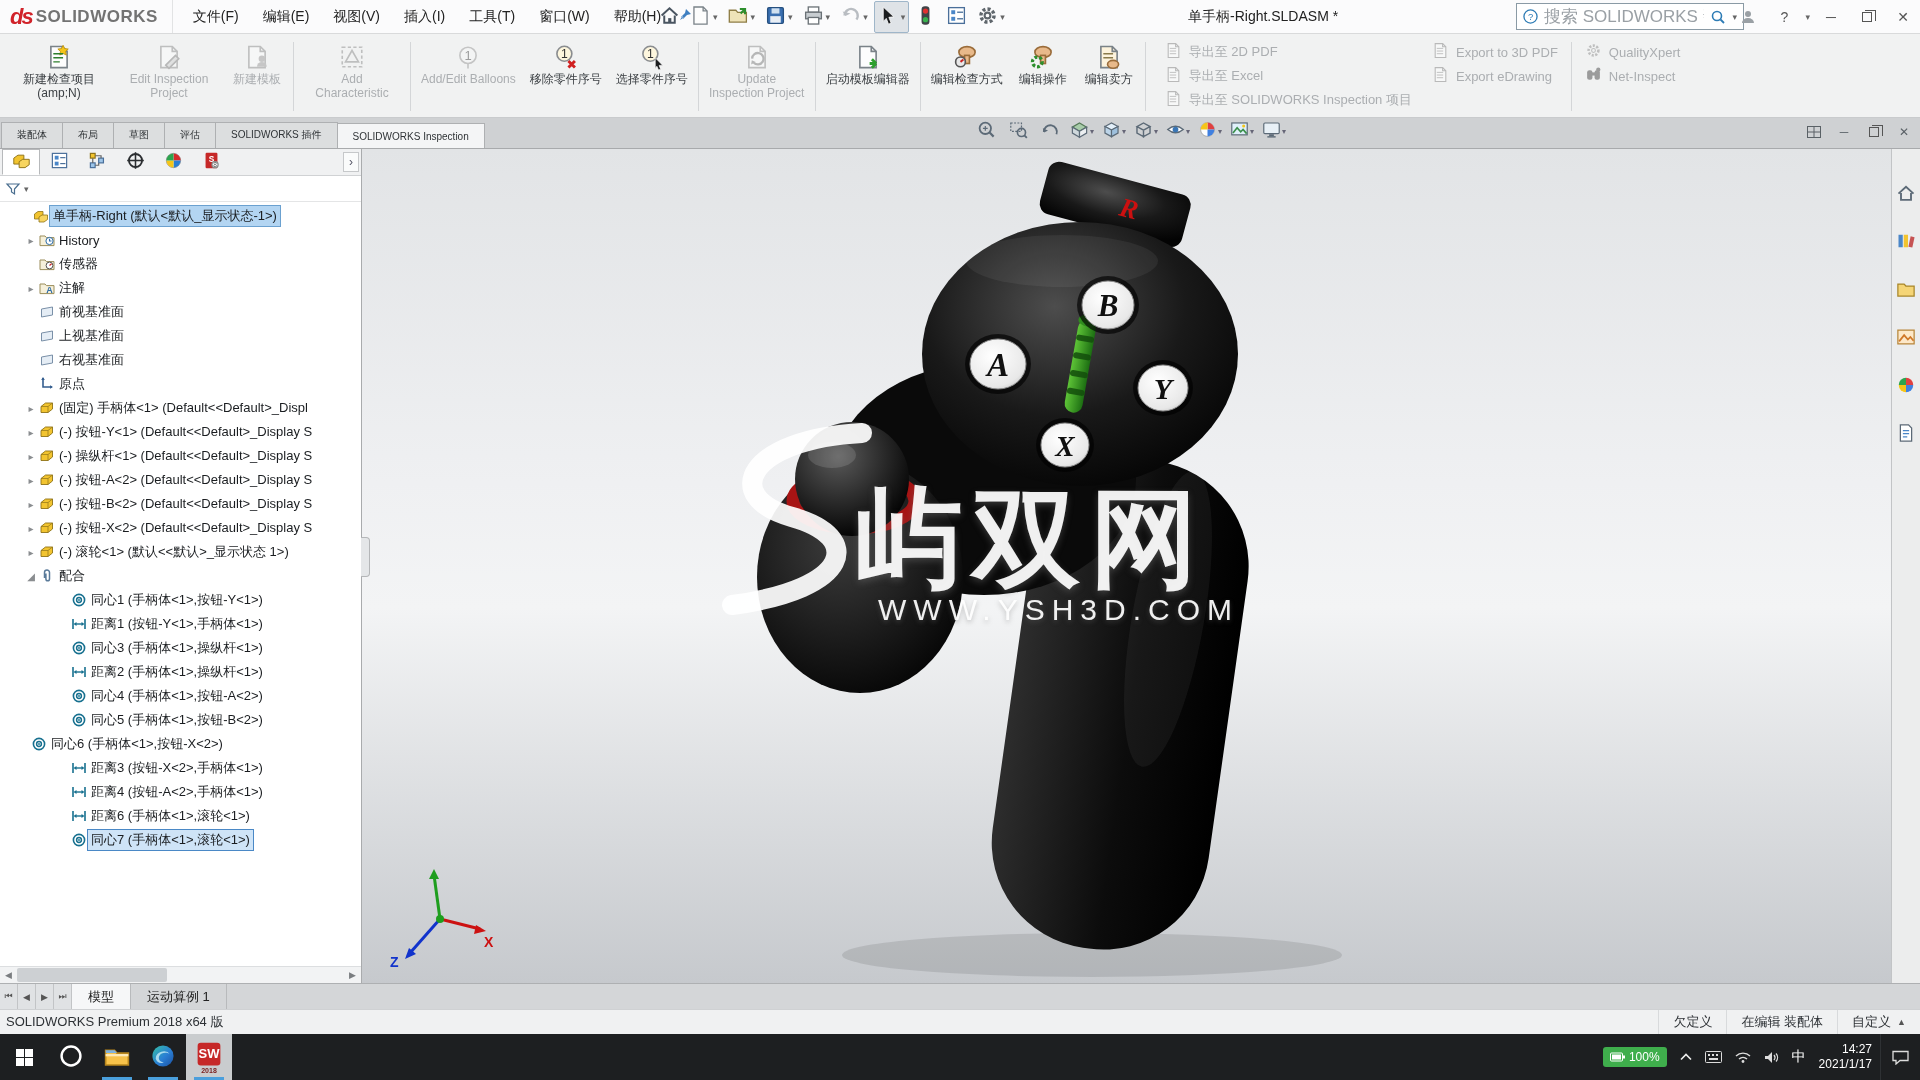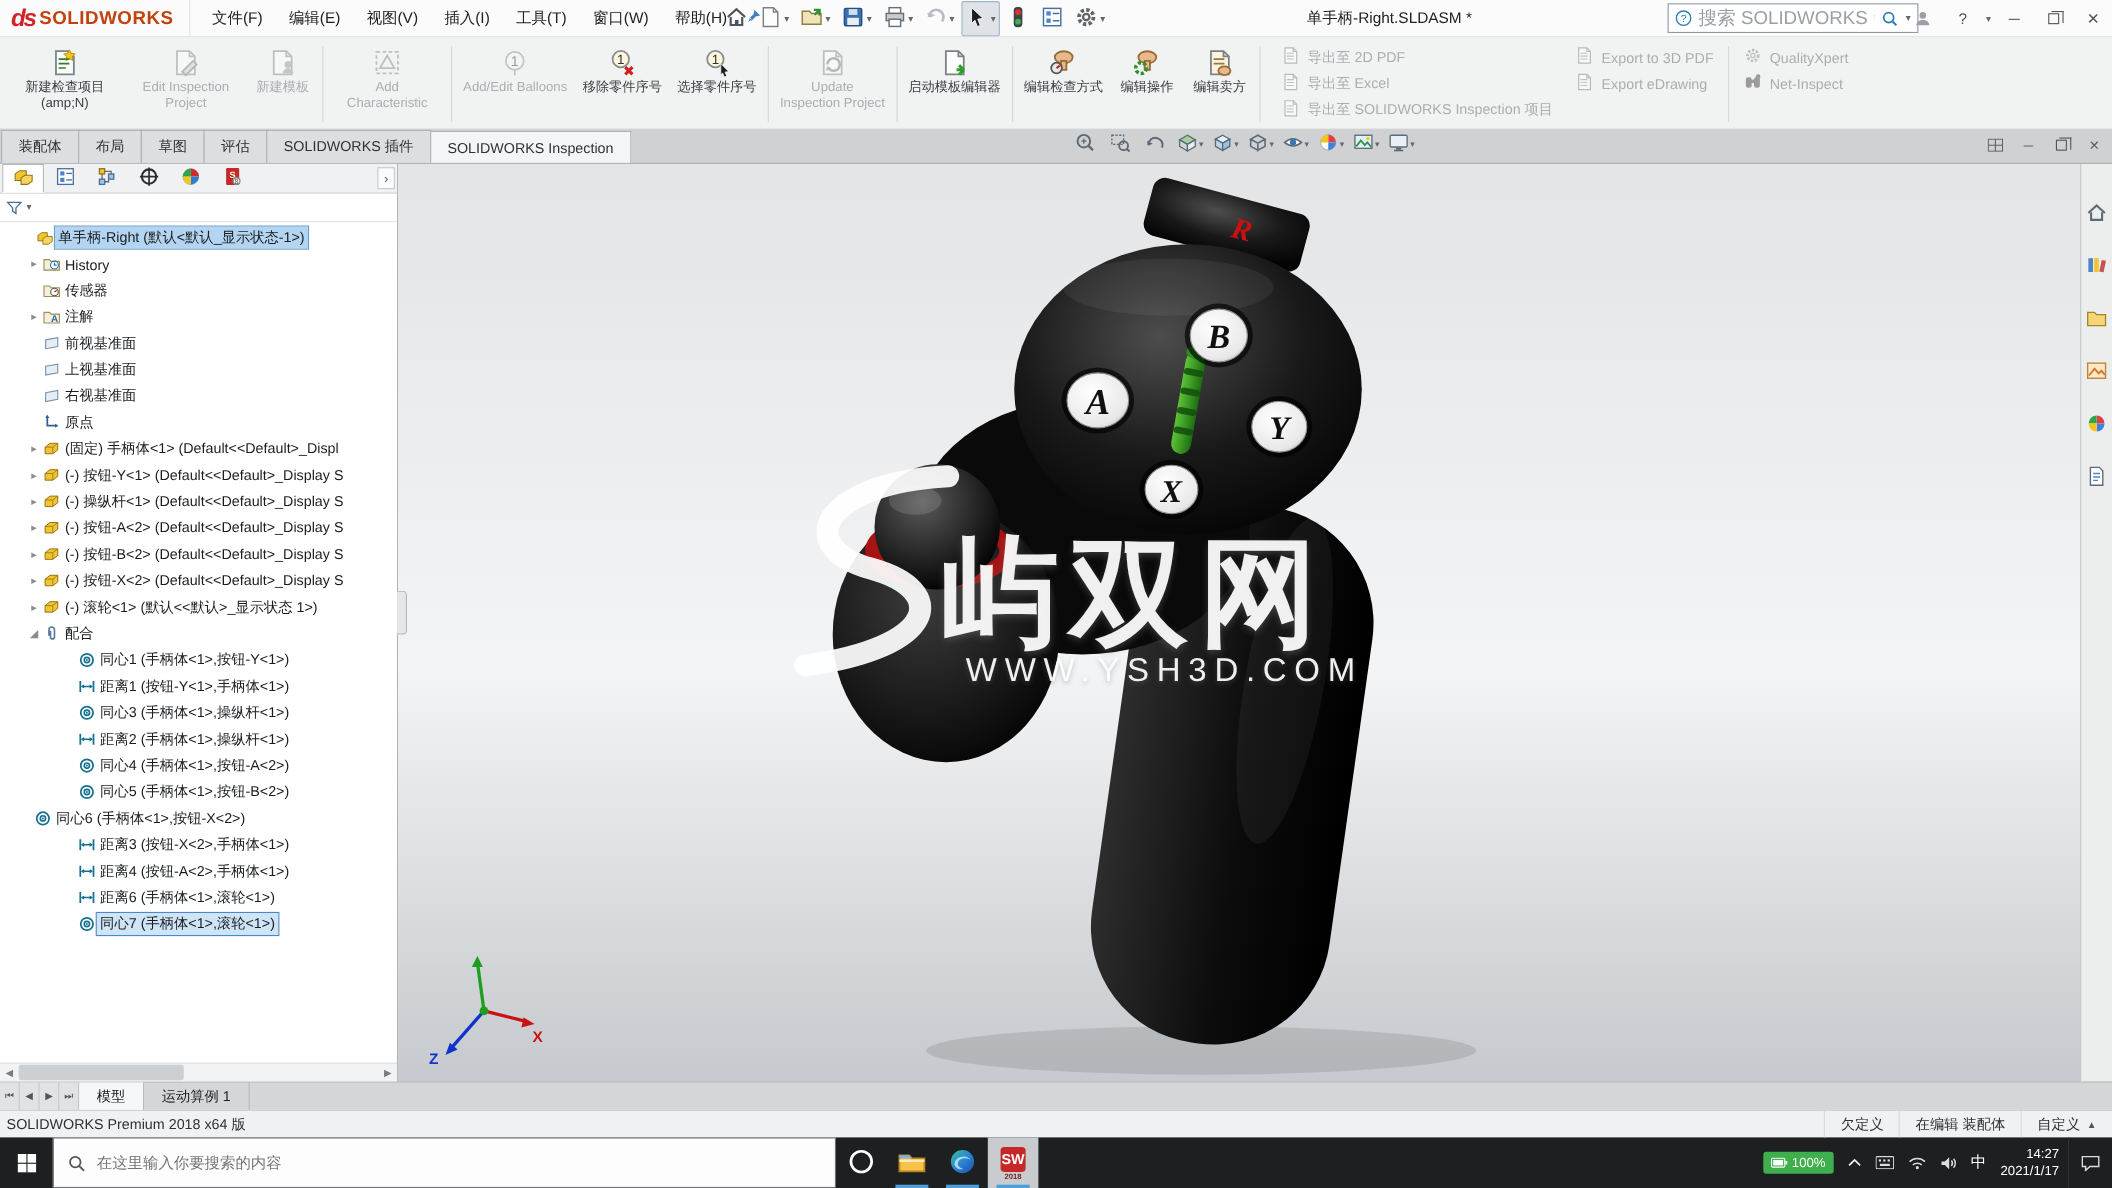--- a/index.html
+++ b/index.html
@@ -4,21 +4,21 @@
 <style>
   * { margin:0; padding:0; box-sizing:border-box; }
   html,body { width:1920px; height:1080px; overflow:hidden;
     font-family:"Liberation Sans","DejaVu Sans",sans-serif; font-size:13px; color:#333; }
   #app { position:relative; width:1920px; height:1080px; background:#f1f2f3; }
 
   
   #titlebar { position:relative; height:34px; background:#fbfbfc; border-bottom:1px solid #d9dadb; display:flex; align-items:center; }
   #logo { display:flex; align-items:center; gap:4px; padding:0 14px 0 10px; height:100%; border-right:1px solid #e2e3e4; }
   #logo .ds { font-style:italic; font-weight:bold; font-size:22px; color:#d1232a; letter-spacing:-2px; }
-  #logo .sw { font-size:17px; color:#c2410c; letter-spacing:.5px; }
+  #logo .sw { font-size:17px; color:#737373; letter-spacing:.5px; }
   #logo .sw b { font-weight:bold; }
   #menubar { display:flex; margin-left:8px; }
   .menu-item { padding:8px 12px; font-size:14px; color:#222; cursor:default; }
   #pin-wrap { margin-left:4px; }
   #quickbar { position:absolute; left:655px; top:0; height:34px; display:flex; align-items:center; gap:2px; }
   .qbtn { display:flex; align-items:center; padding:3px 3px; border:1px solid transparent; border-radius:2px; }
   .qbtn.pressed { background:#dfe3e7; border-color:#9fb6c9; }
   .qbtn .dd { font-size:9px; color:#666; margin-left:2px; }
   #doc-title { position:absolute; left:1188px; top:0; height:34px; display:flex; align-items:center; font-size:14px; color:#222; }
   #search-box { position:absolute; left:1516px; top:3px; width:228px; height:27px; border:1px solid #8a9aa5; background:#fff; display:flex; align-items:center; padding:0 6px; gap:6px; }
@@ -37,21 +37,21 @@
   .rbtn .rlb { font-size:12px; line-height:14px; text-align:center; color:#3c4044; max-width:96px; }
   .rbtn.disabled .rlb { color:#abaeb1; }
   .rbtn.disabled svg { filter:grayscale(1) opacity(.45); }
   #ribbon-exports { display:flex; margin-left:6px; }
   .exp-col { display:flex; flex-direction:column; justify-content:flex-start; gap:4px; padding:4px 10px 0; }
   .exp-item { display:flex; align-items:center; gap:7px; color:#abaeb1; font-size:13px; white-space:nowrap; }
   .exp-item svg { filter:grayscale(1) opacity(.5); }
 
   
   #tabrow { position:relative; height:31px; background:#cfd1d3; border-bottom:1px solid #a8aaac; display:flex; align-items:flex-end; }
-  .ctab { padding:5px 15px 6px; font-size:13px; color:#2f3336; background:#dcdedf; border:1px solid #aeb0b2; border-bottom:none; margin-left:-1px; }
+  .ctab { padding:5px 15px 6px; font-size:10px; color:#2f3336; background:#dcdedf; border:1px solid #aeb0b2; border-bottom:none; margin-left:-1px; }
   .ctab.active { background:#f4f5f6; font-weight:normal; padding-top:7px; }
   #hud { position:absolute; left:975px; top:2px; display:flex; align-items:center; gap:10px; }
   .hud-ico { width:22px; height:22px; display:flex; align-items:center; justify-content:center; border-radius:2px; }
   .hud-ico .dd { font-size:8px; color:#667; margin-left:1px; }
   #docwin-controls { position:absolute; right:6px; top:5px; display:flex; gap:10px; align-items:center; }
   .dwc { width:20px; height:18px; display:flex; align-items:center; justify-content:center; color:#5a6166; font-size:12px; }
 
   
   #main { position:relative; height:834px; display:flex; }
 
@@ -1068,27 +1068,20 @@
 
   <div id="taskbar">
     <div id="start-btn">
       <svg width="17" height="17" viewBox="0 0 17 17">
           <rect x="0" y="0" width="8" height="8" fill="#fff"></rect>
           <rect x="9" y="0" width="8" height="8" fill="#fff"></rect>
           <rect x="0" y="9" width="8" height="8" fill="#fff"></rect>
           <rect x="9" y="9" width="8" height="8" fill="#fff"></rect>
         </svg>
     </div>
-    <div id="tb-search">
-      <svg width="17" height="17" viewBox="0 0 16 16">
-          <circle cx="7" cy="7" r="4.5" fill="none" stroke="#555" stroke-width="1.5"></circle>
-          <line x1="10.5" y1="10.5" x2="14.5" y2="14.5" stroke="#555" stroke-width="1.7"></line>
-        </svg>
-      <input placeholder="在这里输入你要搜索的内容" style="">
-    </div>
     <div id="task-icons" style="display:flex;">
         <div class="tapp">
           <span><svg width="26" height="26" viewBox="0 0 16 16">
               <circle cx="8" cy="8" r="5.8" fill="none" stroke="#fff" stroke-width="1.5"></circle>
             </svg></span>
         </div>
         <div class="tapp running">
           <span><svg width="26" height="26" viewBox="0 0 16 16">
               <path d="M1 4.5 h5.5 l1.5 1.7 H15 v7.3 H1 Z" fill="#f7c24a" stroke="#b8861d"></path>
               <path d="M1 7.5 h14" stroke="#fde9b8" stroke-width="1.4"></path>

